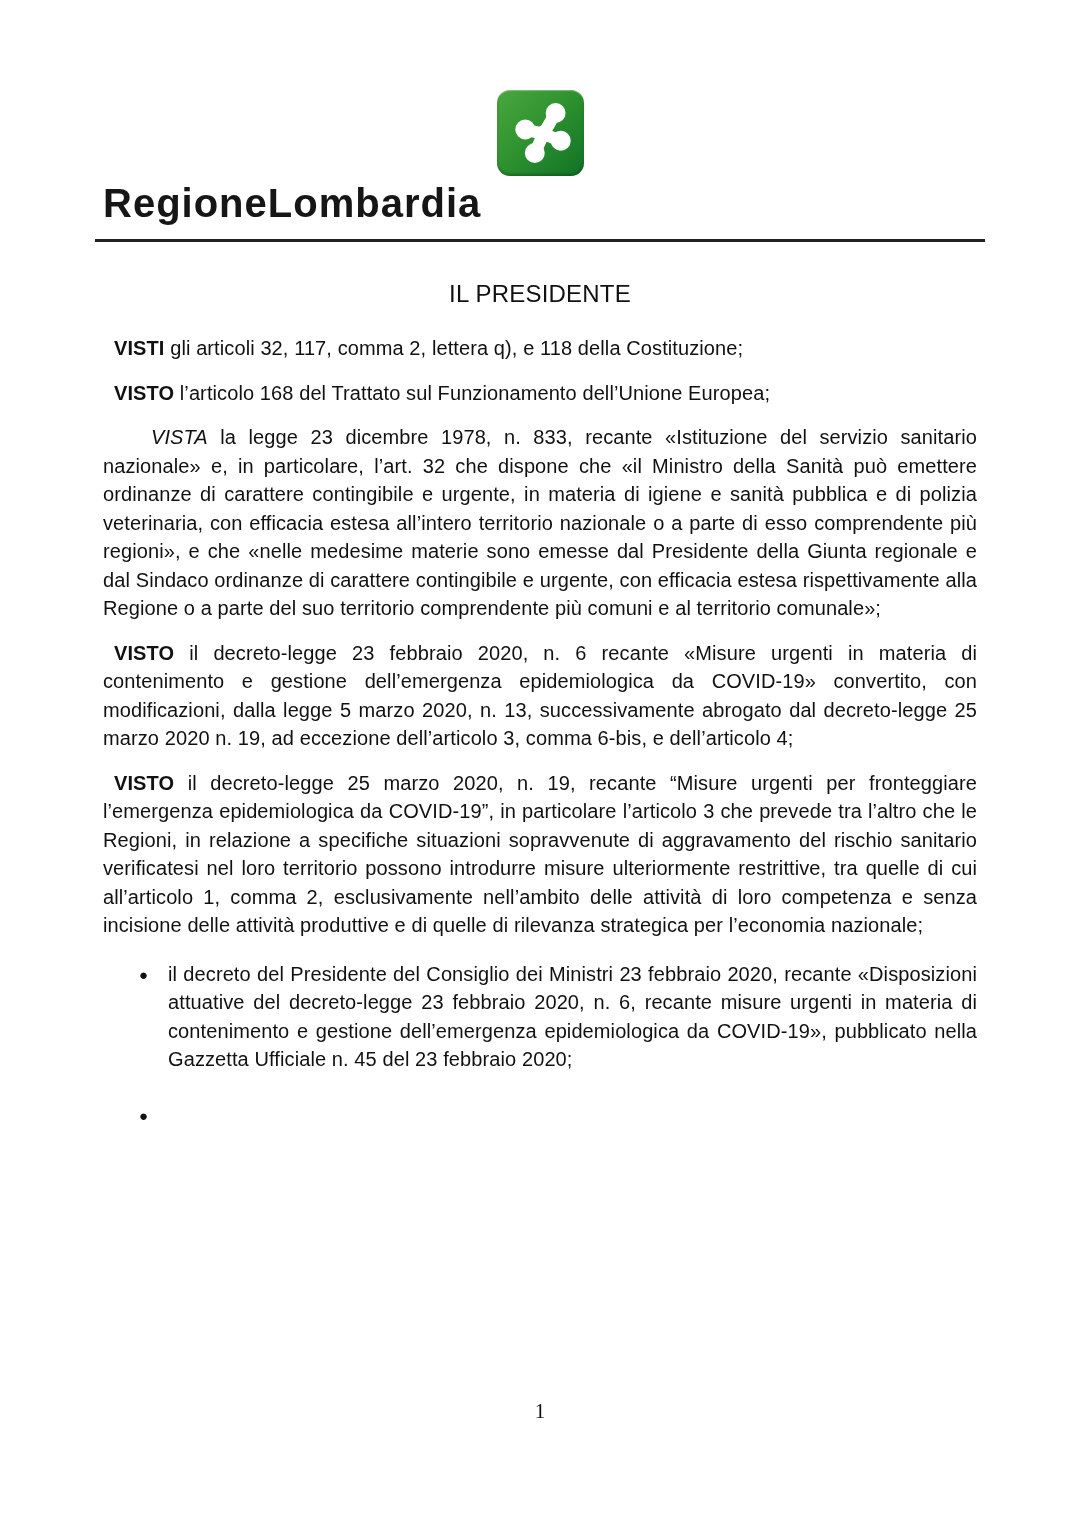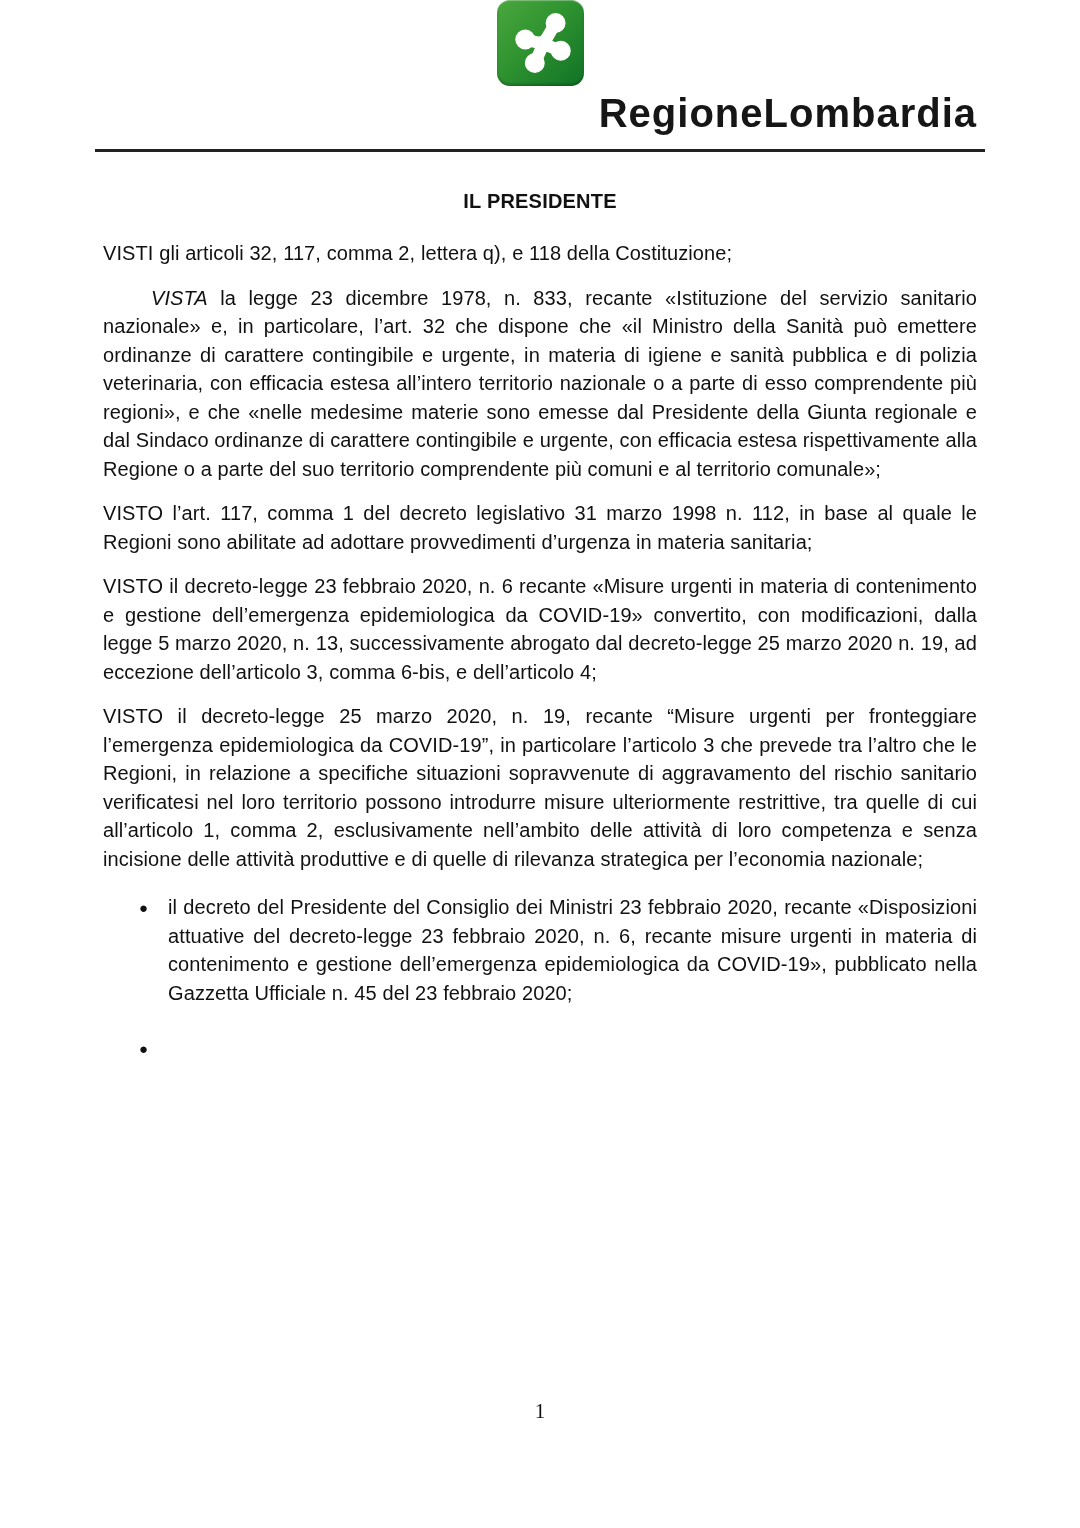--- a/index.html
+++ b/index.html
@@ -10,21 +10,21 @@
     color: #111111;
     overflow: hidden;
   }
   .page {
     position: relative;
     width: 1080px; height: 1528px;
     padding: 0 103px;
     background: #ffffff;
   }
   
-  .header { text-align: right; }
+  .header { text-align: left; padding-top: 90px; }
   .logo-mark {
     width: 87px; height: 86px;
     margin: 0 auto;
     border-radius: 13px;
     background: linear-gradient(135deg, #4aa73d 0%, #2f9330 45%, #107226 100%);
     box-shadow: inset 0 -2px 3px rgba(0,0,0,0.25), inset 0 1px 1px rgba(255,255,255,0.35);
     display: flex; align-items: center; justify-content: center;
   }
   .logo-mark svg { display: block; width: 78px; height: 78px; }
   .wordmark {
@@ -37,34 +37,34 @@
   }
   .rule {
     border: none;
     border-top: 3px solid #222222;
     margin: 15px -8px 0 -8px;
   }
   
   .doc-title {
     margin-top: 38px;
     text-align: center;
-    font-size: 20px;
-    font-weight: 700;
+    font-size: 24px;
+    font-weight: 400;
     letter-spacing: 0.2px;
   }
   
   .body-text { margin-top: 26px; }
   .para {
     font-size: 20px;
     line-height: 28.5px;
     text-align: justify;
     margin-bottom: 16px;
     letter-spacing: 0.1px;
   }
-  .para .lead.bold { font-weight: 400; }
+  .para .lead.bold { font-weight: 700; margin-left: 11px; }
   .para .lead.italic { font-style: italic; margin-left: 48px; }
   
   .bullet-list { list-style: none; margin-top: 20px; }
   .bullet-item {
     position: relative;
     padding-left: 65px;
     font-size: 20px;
     line-height: 28.5px;
     text-align: justify;
     margin-bottom: 27px;
@@ -114,24 +114,24 @@
     </div>
     <div class="wordmark">RegioneLombardia</div>
     <hr class="rule">
   </header>
 
   <h1 class="doc-title">IL PRESIDENTE</h1>
 
   <main class="body-text">
   <p class="para"><span class="lead bold">VISTI</span><span> gli articoli 32, 117, comma 2, lettera q), e 118 della Costituzione;</span></p>
 
+  <p class="para"><span class="lead bold">VISTO</span><span> l’articolo 168 del Trattato sul Funzionamento dell’Unione Europea;</span></p>
 
   <p class="para"><span class="lead italic">VISTA</span><span> la legge 23 dicembre 1978, n. 833, recante «Istituzione del servizio sanitario nazionale» e, in particolare, l’art. 32 che dispone che «il Ministro della Sanità può emettere ordinanze di carattere contingibile e urgente, in materia di igiene e sanità pubblica e di polizia veterinaria, con efficacia estesa all’intero territorio nazionale o a parte di esso comprendente più regioni», e che «nelle medesime materie sono emesse dal Presidente della Giunta regionale e dal Sindaco ordinanze di carattere contingibile e urgente, con efficacia estesa rispettivamente alla Regione o a parte del suo territorio comprendente più comuni e al territorio comunale»;</span></p>
 
-  <p class="para"><span class="lead bold">VISTO</span><span> l’art. 117, comma 1 del decreto legislativo 31 marzo 1998 n. 112, in base al quale le Regioni sono abilitate ad adottare provvedimenti d’urgenza in materia sanitaria;</span></p>
 
   <p class="para"><span class="lead bold">VISTO</span><span> il decreto-legge 23 febbraio 2020, n. 6 recante «Misure urgenti in materia di contenimento e gestione dell’emergenza epidemiologica da COVID-19» convertito, con modificazioni, dalla legge 5 marzo 2020, n. 13, successivamente abrogato dal decreto-legge 25 marzo 2020 n. 19, ad eccezione dell’articolo 3, comma 6-bis, e dell’articolo 4;</span></p>
 
   <p class="para"><span class="lead bold">VISTO</span><span> il decreto-legge 25 marzo 2020, n. 19, recante “Misure urgenti per fronteggiare l’emergenza epidemiologica da COVID-19”, in particolare l’articolo 3 che prevede tra l’altro che le Regioni, in relazione a specifiche situazioni sopravvenute di aggravamento del rischio sanitario verificatesi nel loro territorio possono introdurre misure ulteriormente restrittive, tra quelle di cui all’articolo 1, comma 2, esclusivamente nell’ambito delle attività di loro competenza e senza incisione delle attività produttive e di quelle di rilevanza strategica per l’economia nazionale;</span></p>
 
 </main>
 
   <ul class="bullet-list">
   <li class="bullet-item"><span class="marker">●</span><span>il decreto del Presidente del Consiglio dei Ministri 23 febbraio 2020, recante «Disposizioni attuative del decreto-legge 23 febbraio 2020, n. 6, recante misure urgenti in materia di contenimento e gestione dell’emergenza epidemiologica da COVID-19», pubblicato nella Gazzetta Ufficiale n. 45 del 23 febbraio 2020;</span></li>
 

